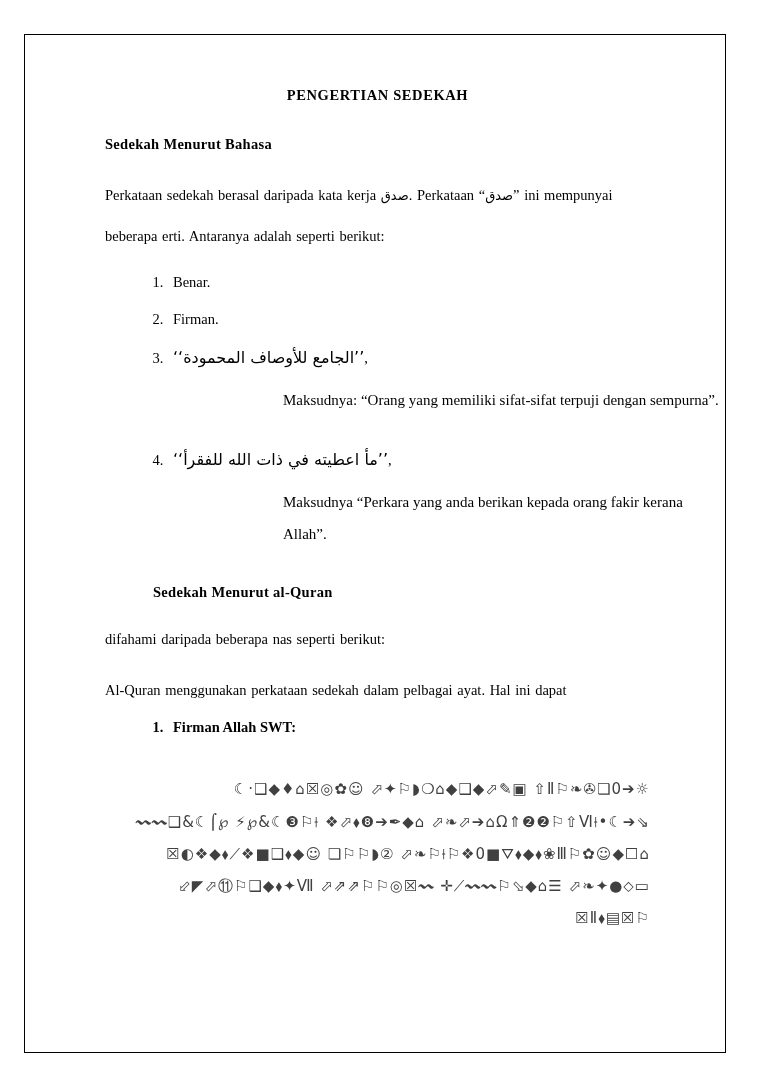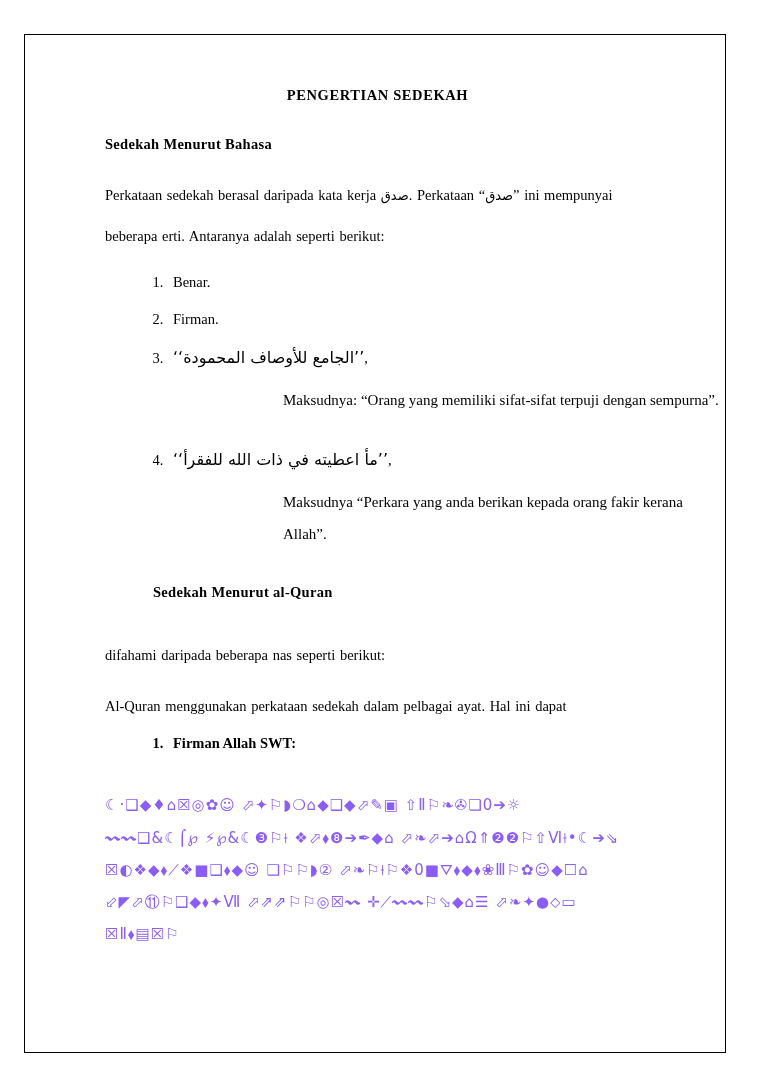--- a/index.html
+++ b/index.html
@@ -39,21 +39,21 @@
   }
   .heading {
     font-weight: bold;
     font-size: 14.5px;
     margin: 0 0 26px 0;
     letter-spacing: 0.3px;
   }
   .heading.indented {
     margin-left: 48px;
     margin-top: 34px;
-    margin-bottom: 38px;
+    margin-bottom: 22px;
   }
   .para {
     font-size: 14.5px;
     line-height: 2.25;
     margin: 0 0 8px 0;
     text-align: left;
     word-spacing: 1px;
   }
   .para.tight {
     margin-bottom: 18px;
@@ -86,26 +86,26 @@
     line-height: 2.1;
     width: 440px;
   }
   .sub-para.block {
     margin-top: 30px;
     line-height: 2.35;
   }
   .gap-md { height: 26px; }
   .symbol-block {
     margin: 34px 0 0 0;
-    text-align: left;
+    text-align: right;
     font-family: "DejaVu Sans", sans-serif;
     font-size: 15px;
     line-height: 2.15;
     letter-spacing: 1px;
-    color: #8b5cf6;
+    color: #404040;
     width: 545px;
   }
   .firman {
     margin-top: 26px;
     font-weight: bold;
   }
 </style>
 </head>
 <body>
 

